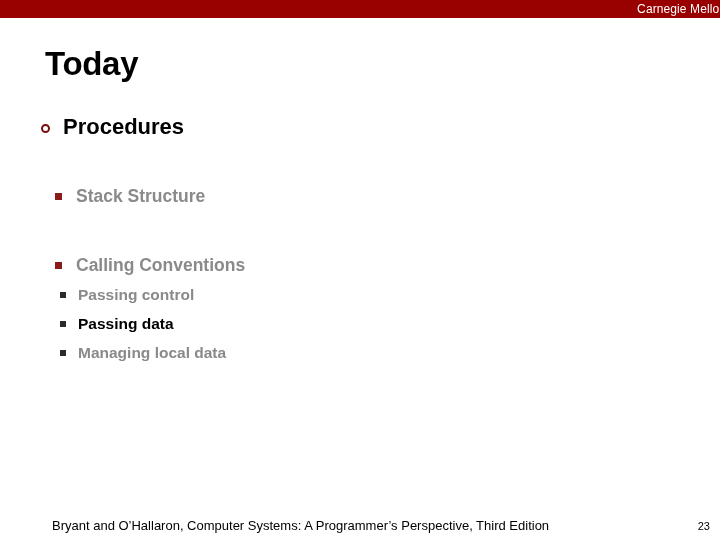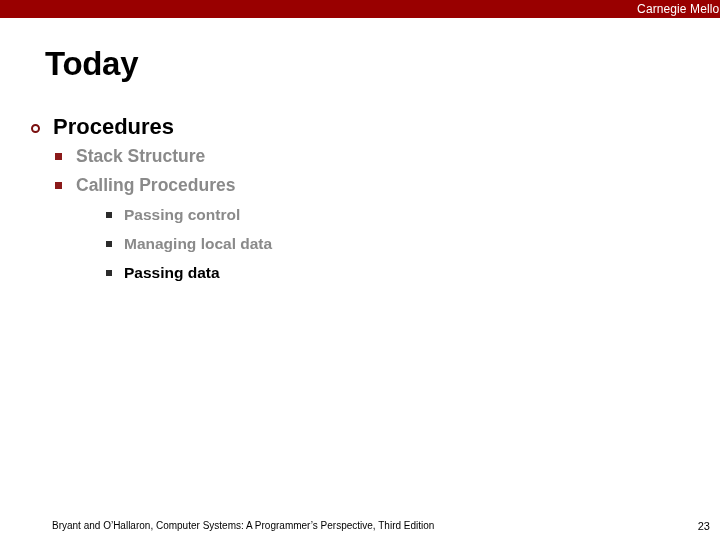--- a/index.html
+++ b/index.html
@@ -60,21 +60,21 @@
   }
 
   .bullet-row {
     display: flex;
     align-items: baseline;
     white-space: nowrap;
   }
 
   
   .lvl1 {
-    padding-left: 31px;
+    padding-left: 41px;
     height: 30px;
   }
   .lvl1 .marker {
     width: 22px;
     flex: 0 0 22px;
     color: #7f1010;
     font-size: 15px;
     line-height: 30px;
     position: relative;
     top: -2px;
@@ -93,20 +93,21 @@
     font-size: 22px;
     font-weight: bold;
     color: #000000;
     line-height: 30px;
   }
 
   
   .lvl2 {
     padding-left: 55px;
     height: 29px;
+    margin-top: 40px;
   }
   .lvl2 .marker {
     width: 21px;
     flex: 0 0 21px;
   }
   .sq-red {
     display: inline-block;
     width: 7px;
     height: 7px;
     background: #8b1a1a;
@@ -115,21 +116,21 @@
   }
   .lvl2 .text {
     font-size: 17.5px;
     font-weight: bold;
     line-height: 29px;
     color: #8a8a8a;
   }
 
   
   .lvl3 {
-    padding-left: 106px;
+    padding-left: 60px;
     height: 29px;
   }
   .lvl3 .marker {
     width: 18px;
     flex: 0 0 18px;
   }
   .sq-dark {
     display: inline-block;
     width: 6px;
     height: 6px;
@@ -151,21 +152,21 @@
   }
   .is-dim .text {
     color: #8a8a8a;
   }
 
   
   .footer-note {
     position: absolute;
     left: 8px;
     bottom: 8px;
-    font-size: 10px;
+    font-size: 13px;
     color: #000000;
     white-space: nowrap;
     line-height: 12px;
     padding-left: 44px;
   }
   .footer-page {
     position: absolute;
     right: 10px;
     bottom: 7px;
     font-size: 11px;
@@ -190,35 +191,35 @@
     <span class="text">Procedures</span>
   </div>
 
   <div class="bullet-row lvl2 is-dim">
     <span class="marker"><span class="sq-red"></span></span>
     <span class="text">Stack Structure</span>
   </div>
 
   <div class="bullet-row lvl2 is-dim">
     <span class="marker"><span class="sq-red"></span></span>
-    <span class="text">Calling Procedures</span>
+    <span class="text">Calling Conventions</span>
   </div>
 
   <div class="bullet-row lvl3 is-dim">
     <span class="marker"><span class="sq-dark"></span></span>
     <span class="text">Passing control</span>
   </div>
 
+  <div class="bullet-row lvl3 is-current">
+    <span class="marker"><span class="sq-dark"></span></span>
+    <span class="text">Passing data</span>
+  </div>
+
   <div class="bullet-row lvl3 is-dim">
     <span class="marker"><span class="sq-dark"></span></span>
     <span class="text">Managing local data</span>
   </div>
 
-  <div class="bullet-row lvl3 is-current">
-    <span class="marker"><span class="sq-dark"></span></span>
-    <span class="text">Passing data</span>
-  </div>
-
 
 </div>
 
 <div class="footer-note">Bryant and O’Hallaron, Computer Systems: A Programmer’s Perspective, Third Edition</div>
 <div class="footer-page">23</div>
 
 </body></html>

